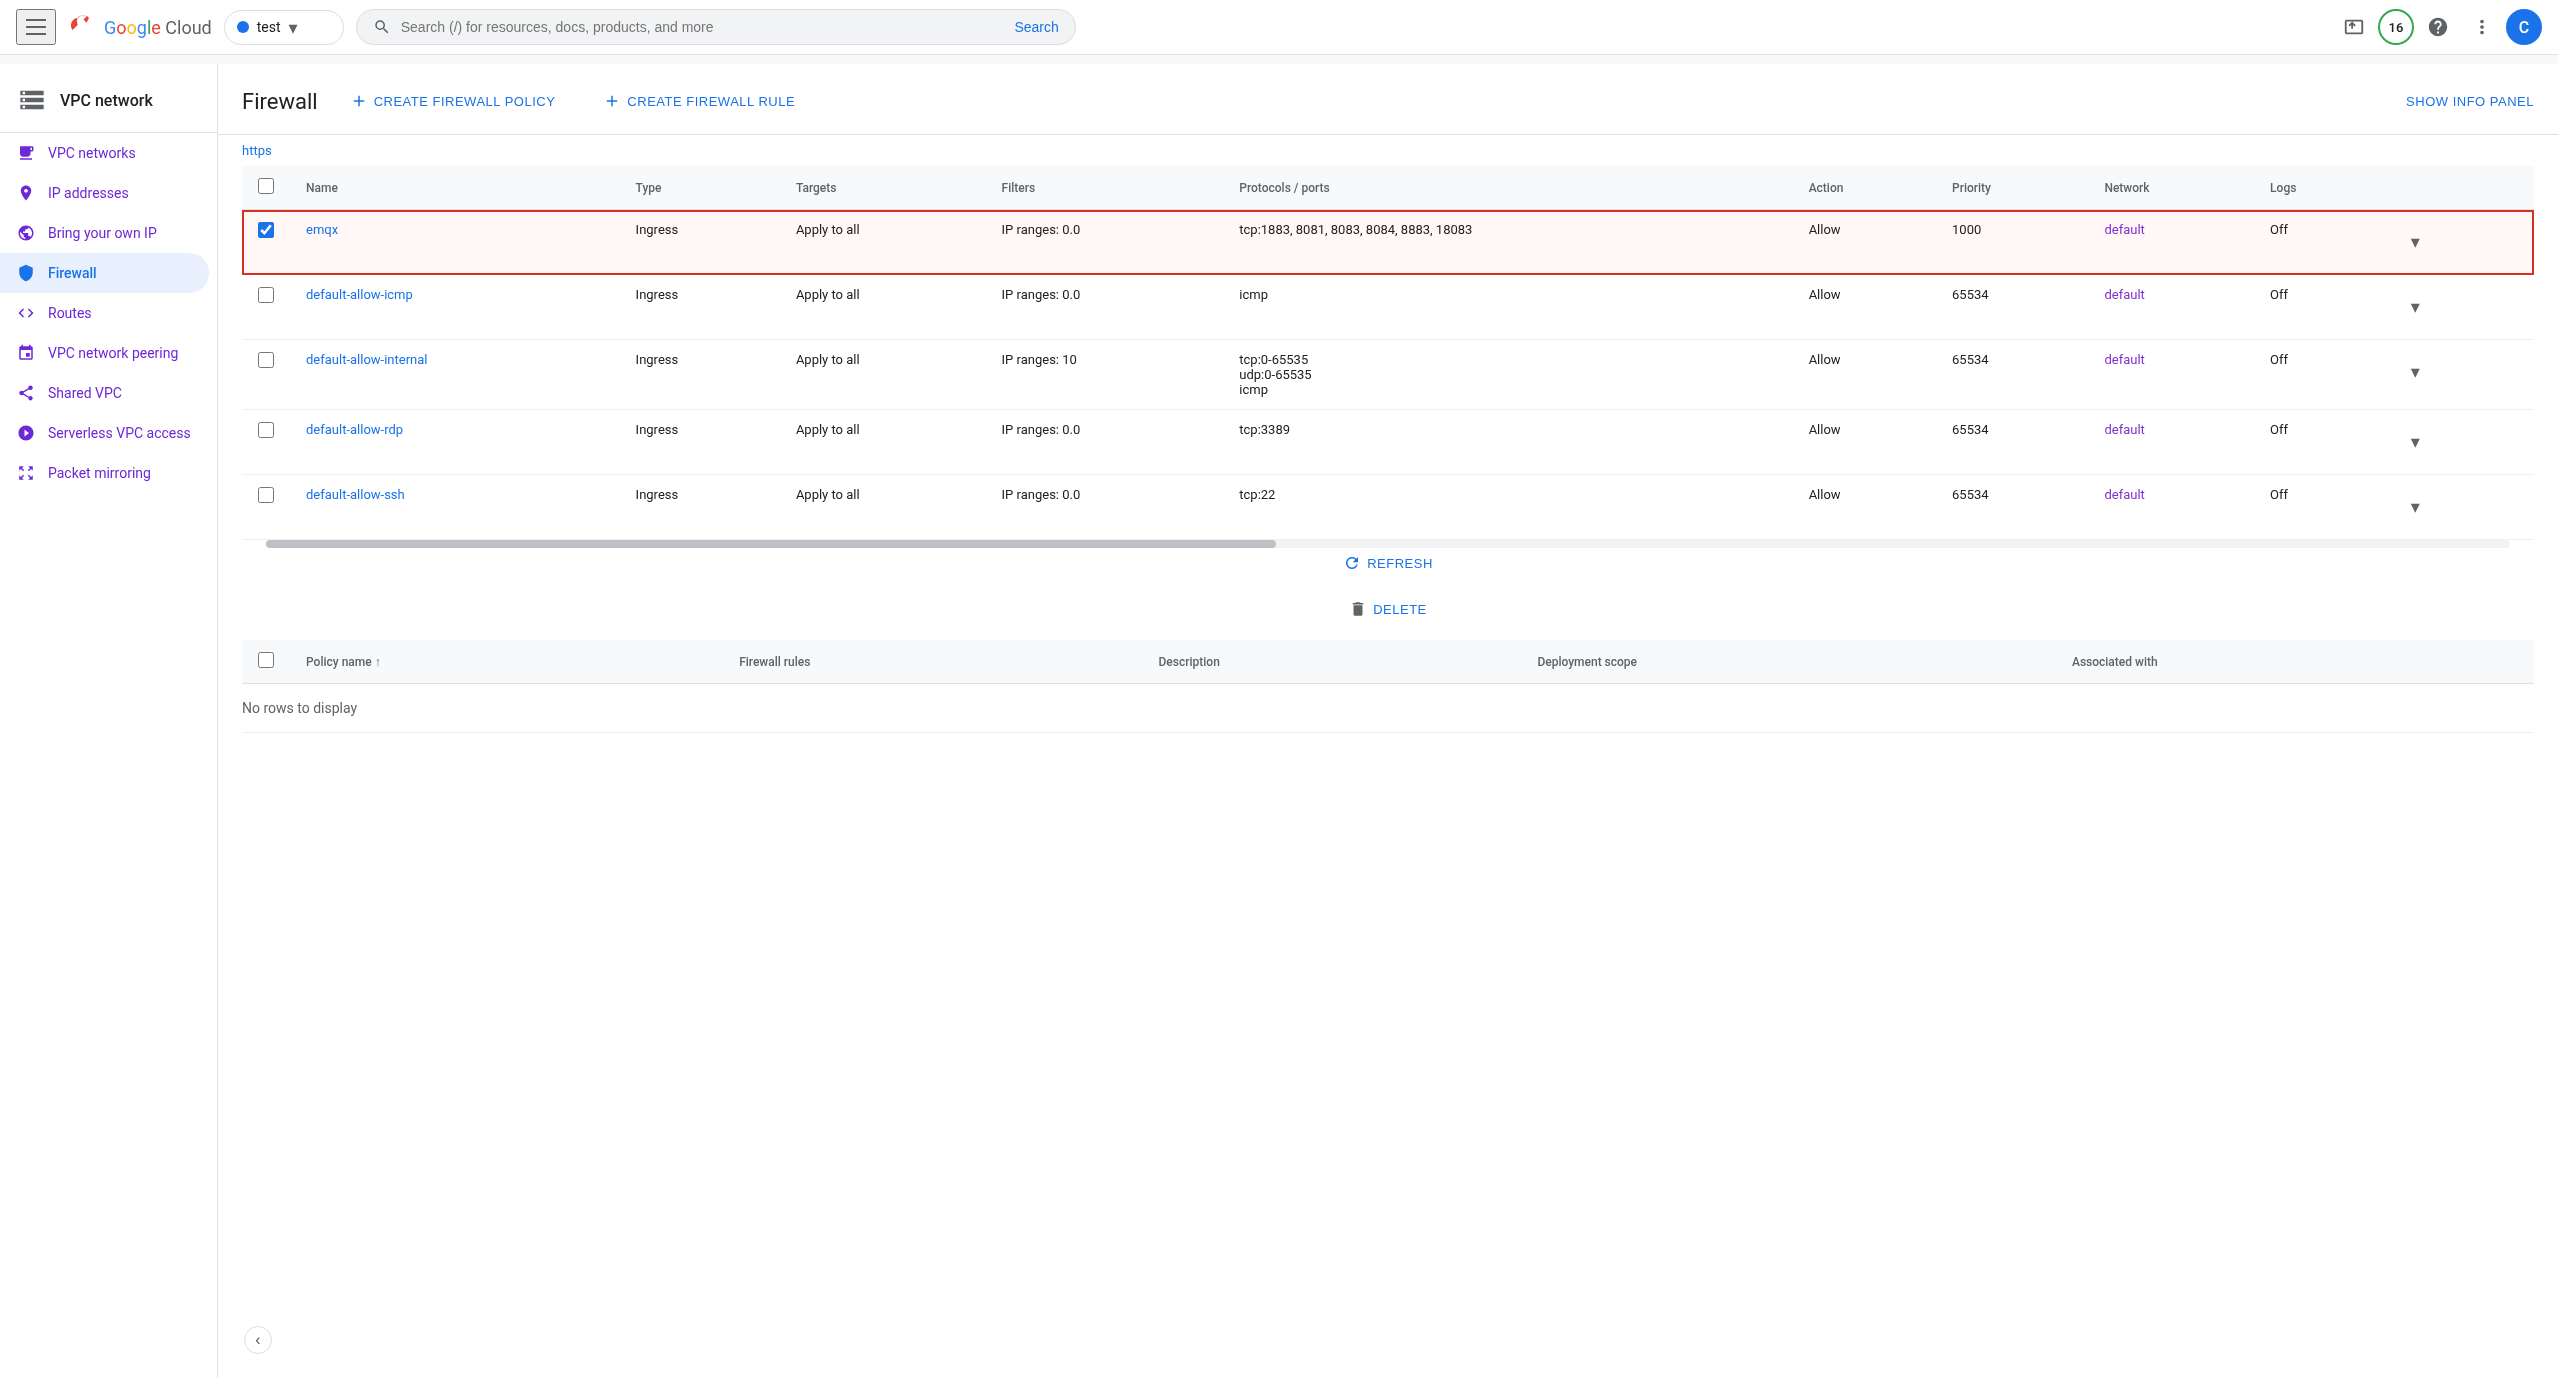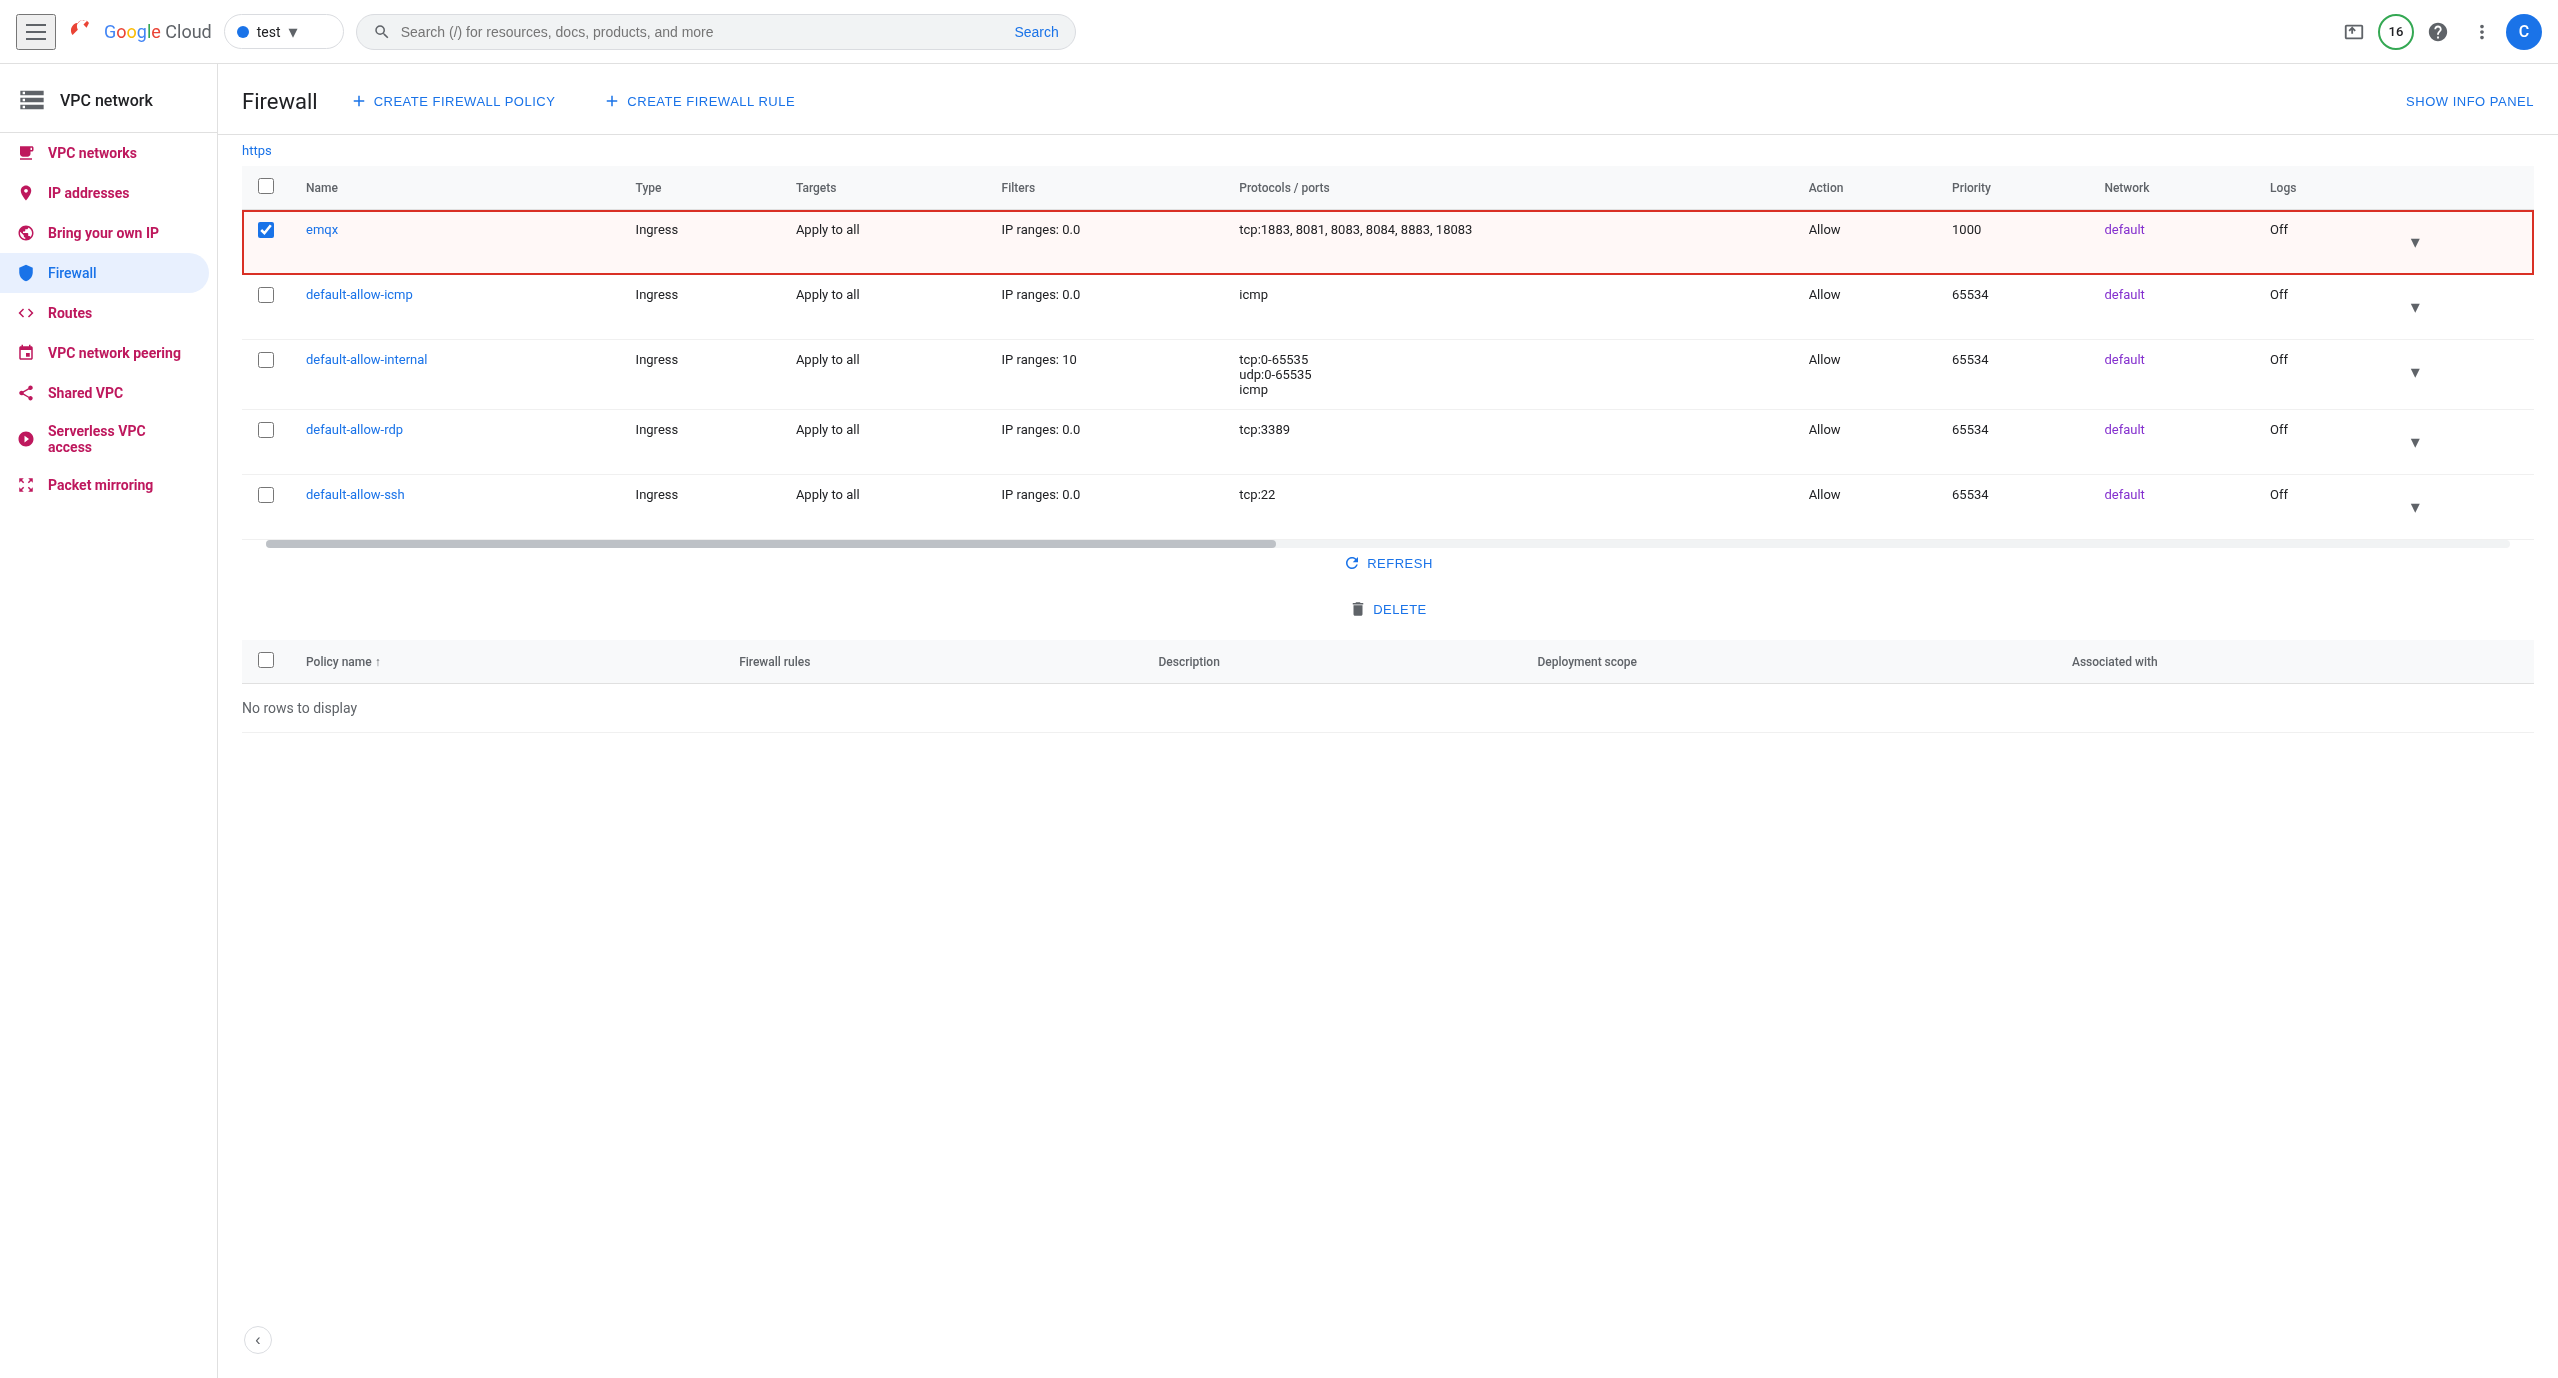--- a/index.html
+++ b/index.html
@@ -1,20 +1,20 @@
 <!DOCTYPE html>
 <html><head>
   <meta charset="utf-8">
   <style>
     * { box-sizing: border-box; margin: 0; padding: 0; }
     body { font-family: 'Google Sans', Roboto, Arial, sans-serif; font-size: 14px; background: #f8f9fa; color: #202124; }
 
     
     .top-nav {
-      display: flex; align-items: center; height: 64px;
+      display: flex; align-items: center; height: 55px;
       background: #fff; border-bottom: 1px solid #e0e0e0;
       padding: 0 16px; gap: 12px; position: fixed; top: 0; left: 0; right: 0; z-index: 100;
     }
     .hamburger { display: flex; flex-direction: column; gap: 5px; cursor: pointer; padding: 8px; }
     .hamburger span { width: 20px; height: 2px; background: #5f6368; display: block; }
     .google-cloud-logo { display: flex; align-items: center; gap: 6px; text-decoration: none; }
     .logo-text { font-size: 18px; font-weight: 400; color: #5f6368; white-space: nowrap; }
     .logo-g { color: #4285f4; }
     .logo-o1 { color: #ea4335; }
     .logo-o2 { color: #fbbc04; }
@@ -68,22 +68,22 @@
     .sidebar-header {
       display: flex; align-items: center; gap: 12px; padding: 20px 16px 16px;
       border-bottom: 1px solid #e0e0e0;
     }
     .sidebar-header-icon {
       width: 32px; height: 32px; display: flex; align-items: center; justify-content: center;
     }
     .sidebar-header-title { font-size: 16px; font-weight: 500; color: #202124; }
     .sidebar-item {
       display: flex; align-items: center; gap: 12px; padding: 10px 16px;
-      cursor: pointer; color: #be185d; font-size: 14px; border-radius: 0 24px 24px 0;
-      margin-right: 8px; transition: background 0.15s; font-weight: bold;
+      cursor: pointer; color: #6d28d9; font-size: 14px; border-radius: 0 24px 24px 0;
+      margin-right: 8px; transition: background 0.15s;
     }
     .sidebar-item.active { background: #e8f0fe; color: #1a73e8; font-weight: 500; }
     .sidebar-item-icon { width: 20px; height: 20px; display: flex; align-items: center; justify-content: center; color: inherit; }
 
     
     .main-content { flex: 1; overflow-y: auto; padding: 0; background: #fff; }
 
     
     .page-header {
       display: flex; align-items: center; gap: 16px; padding: 20px 24px 16px;

